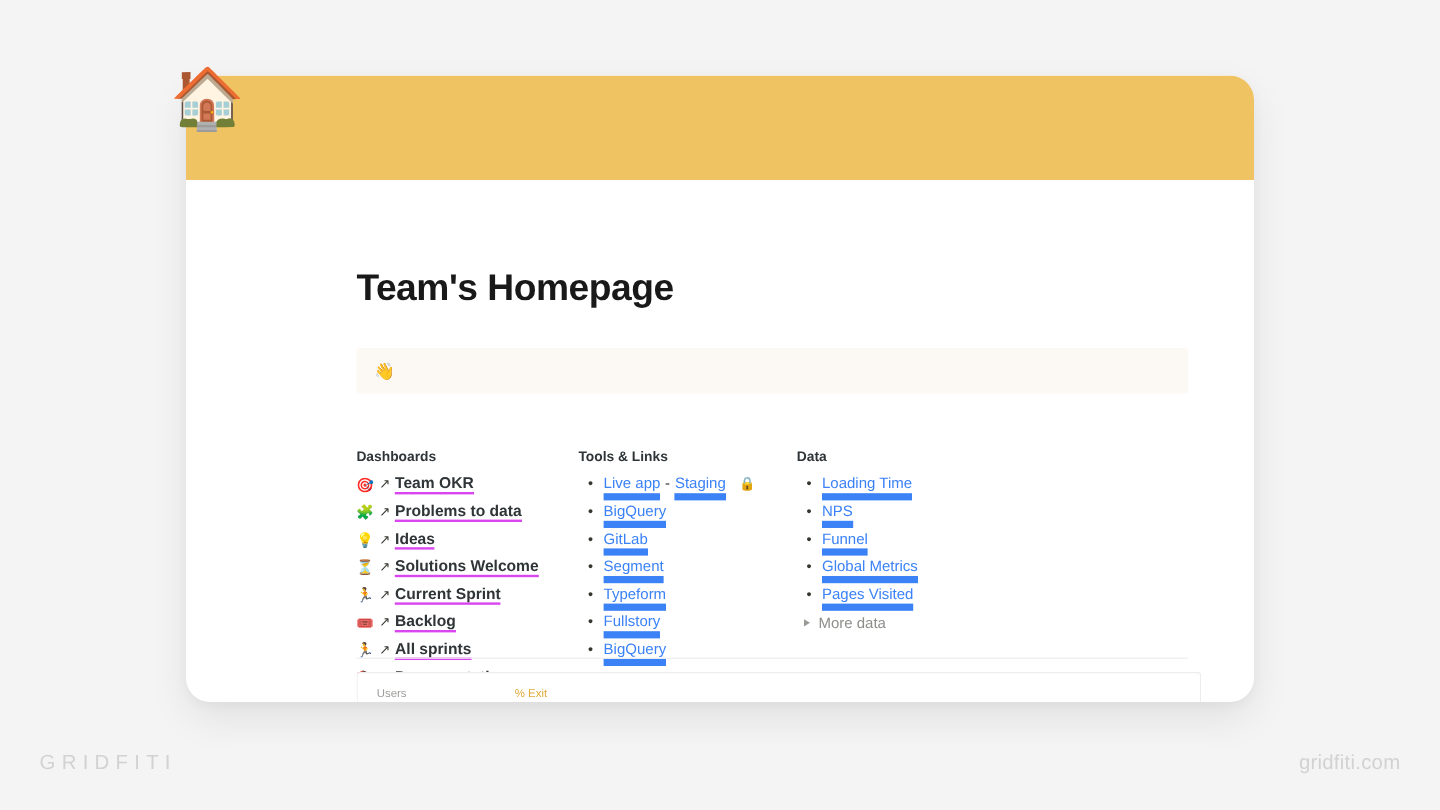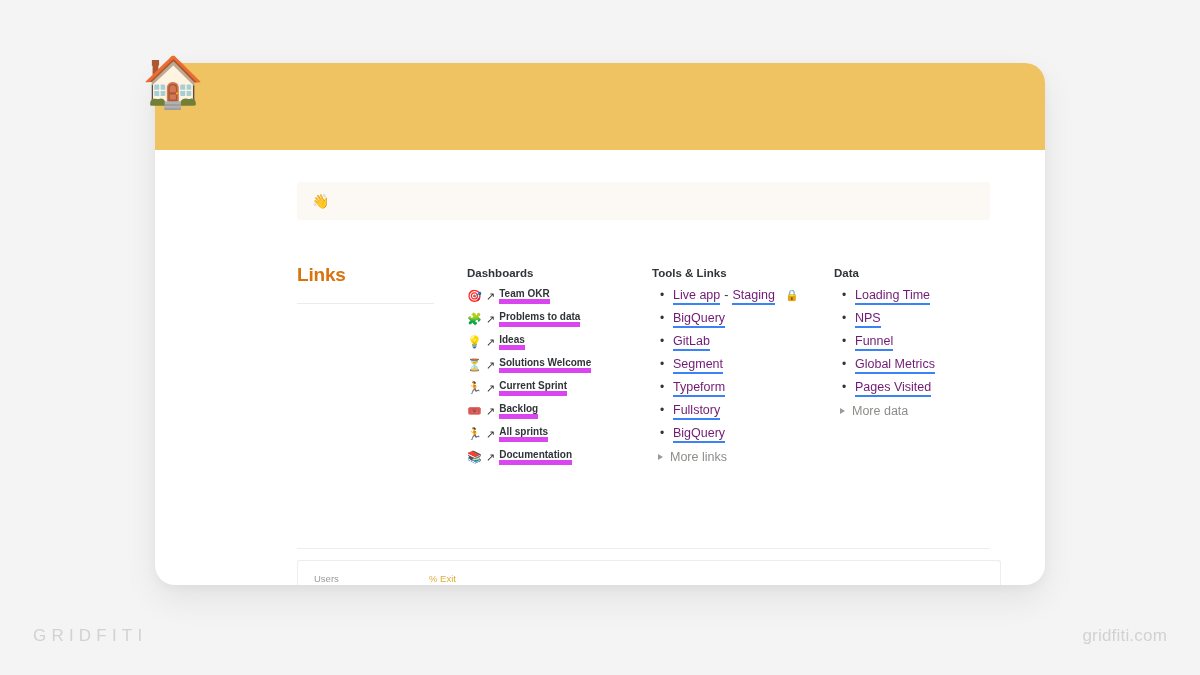--- a/index.html
+++ b/index.html
@@ -131,46 +131,46 @@
     flex: 0 0 15px;
     text-align: center;
   }
   .row-arrow {
     font-size: 11px;
     color: #37352f;
     line-height: 1;
     flex: 0 0 auto;
   }
   .row-label {
-    font-size: 10px;
+    font-size: 13px;
     color: #2f3437;
     font-weight: bold;
-    border-bottom: 5px solid #d946ef;
+    border-bottom: 2px solid #d946ef;
     line-height: 1.15;
   }
 
   
   .bullet-row {
     display: flex;
     align-items: baseline;
     gap: 8px;
     margin-bottom: 7px;
     height: 16px;
     padding-left: 8px;
   }
   .bullet-dot {
     font-size: 12px;
     color: #37352f;
     line-height: 1;
     flex: 0 0 5px;
   }
   .bullet-label {
     font-size: 12.5px;
-    color: #701a75;
-    border-bottom: 2px solid #3b82f6;
+    color: #3b82f6;
+    border-bottom: 6px solid #3b82f6;
     line-height: 1.2;
   }
   .lock-emoji { font-size: 11px; margin-left: 3px; }
 
   
   .toggle-row {
     display: flex;
     align-items: center;
     gap: 7px;
     margin-bottom: 6px;
@@ -269,31 +269,28 @@
 </style>
 </head>
 <body>
 
 <div id="notion-card">
 
   <div id="cover-banner"></div>
 
   <div id="card-body">
 
+    <h1 id="page-title">Team's Homepage</h1>
 
     <div id="callout">
       <span id="callout-emoji">👋</span>
     </div>
 
     <div id="links-region">
 
-      <div class="heading-col">
-        <div class="section-heading">Links</div>
-        <div class="heading-divider"></div>
-      </div>
 
       <div class="link-col col-dashboards">
         <div class="col-title">Dashboards</div>
 
         <div class="emoji-row">
           <span class="row-emoji">🎯</span>
           <span class="row-arrow">↗</span>
           <span class="row-label">Team OKR</span>
         </div>
 

